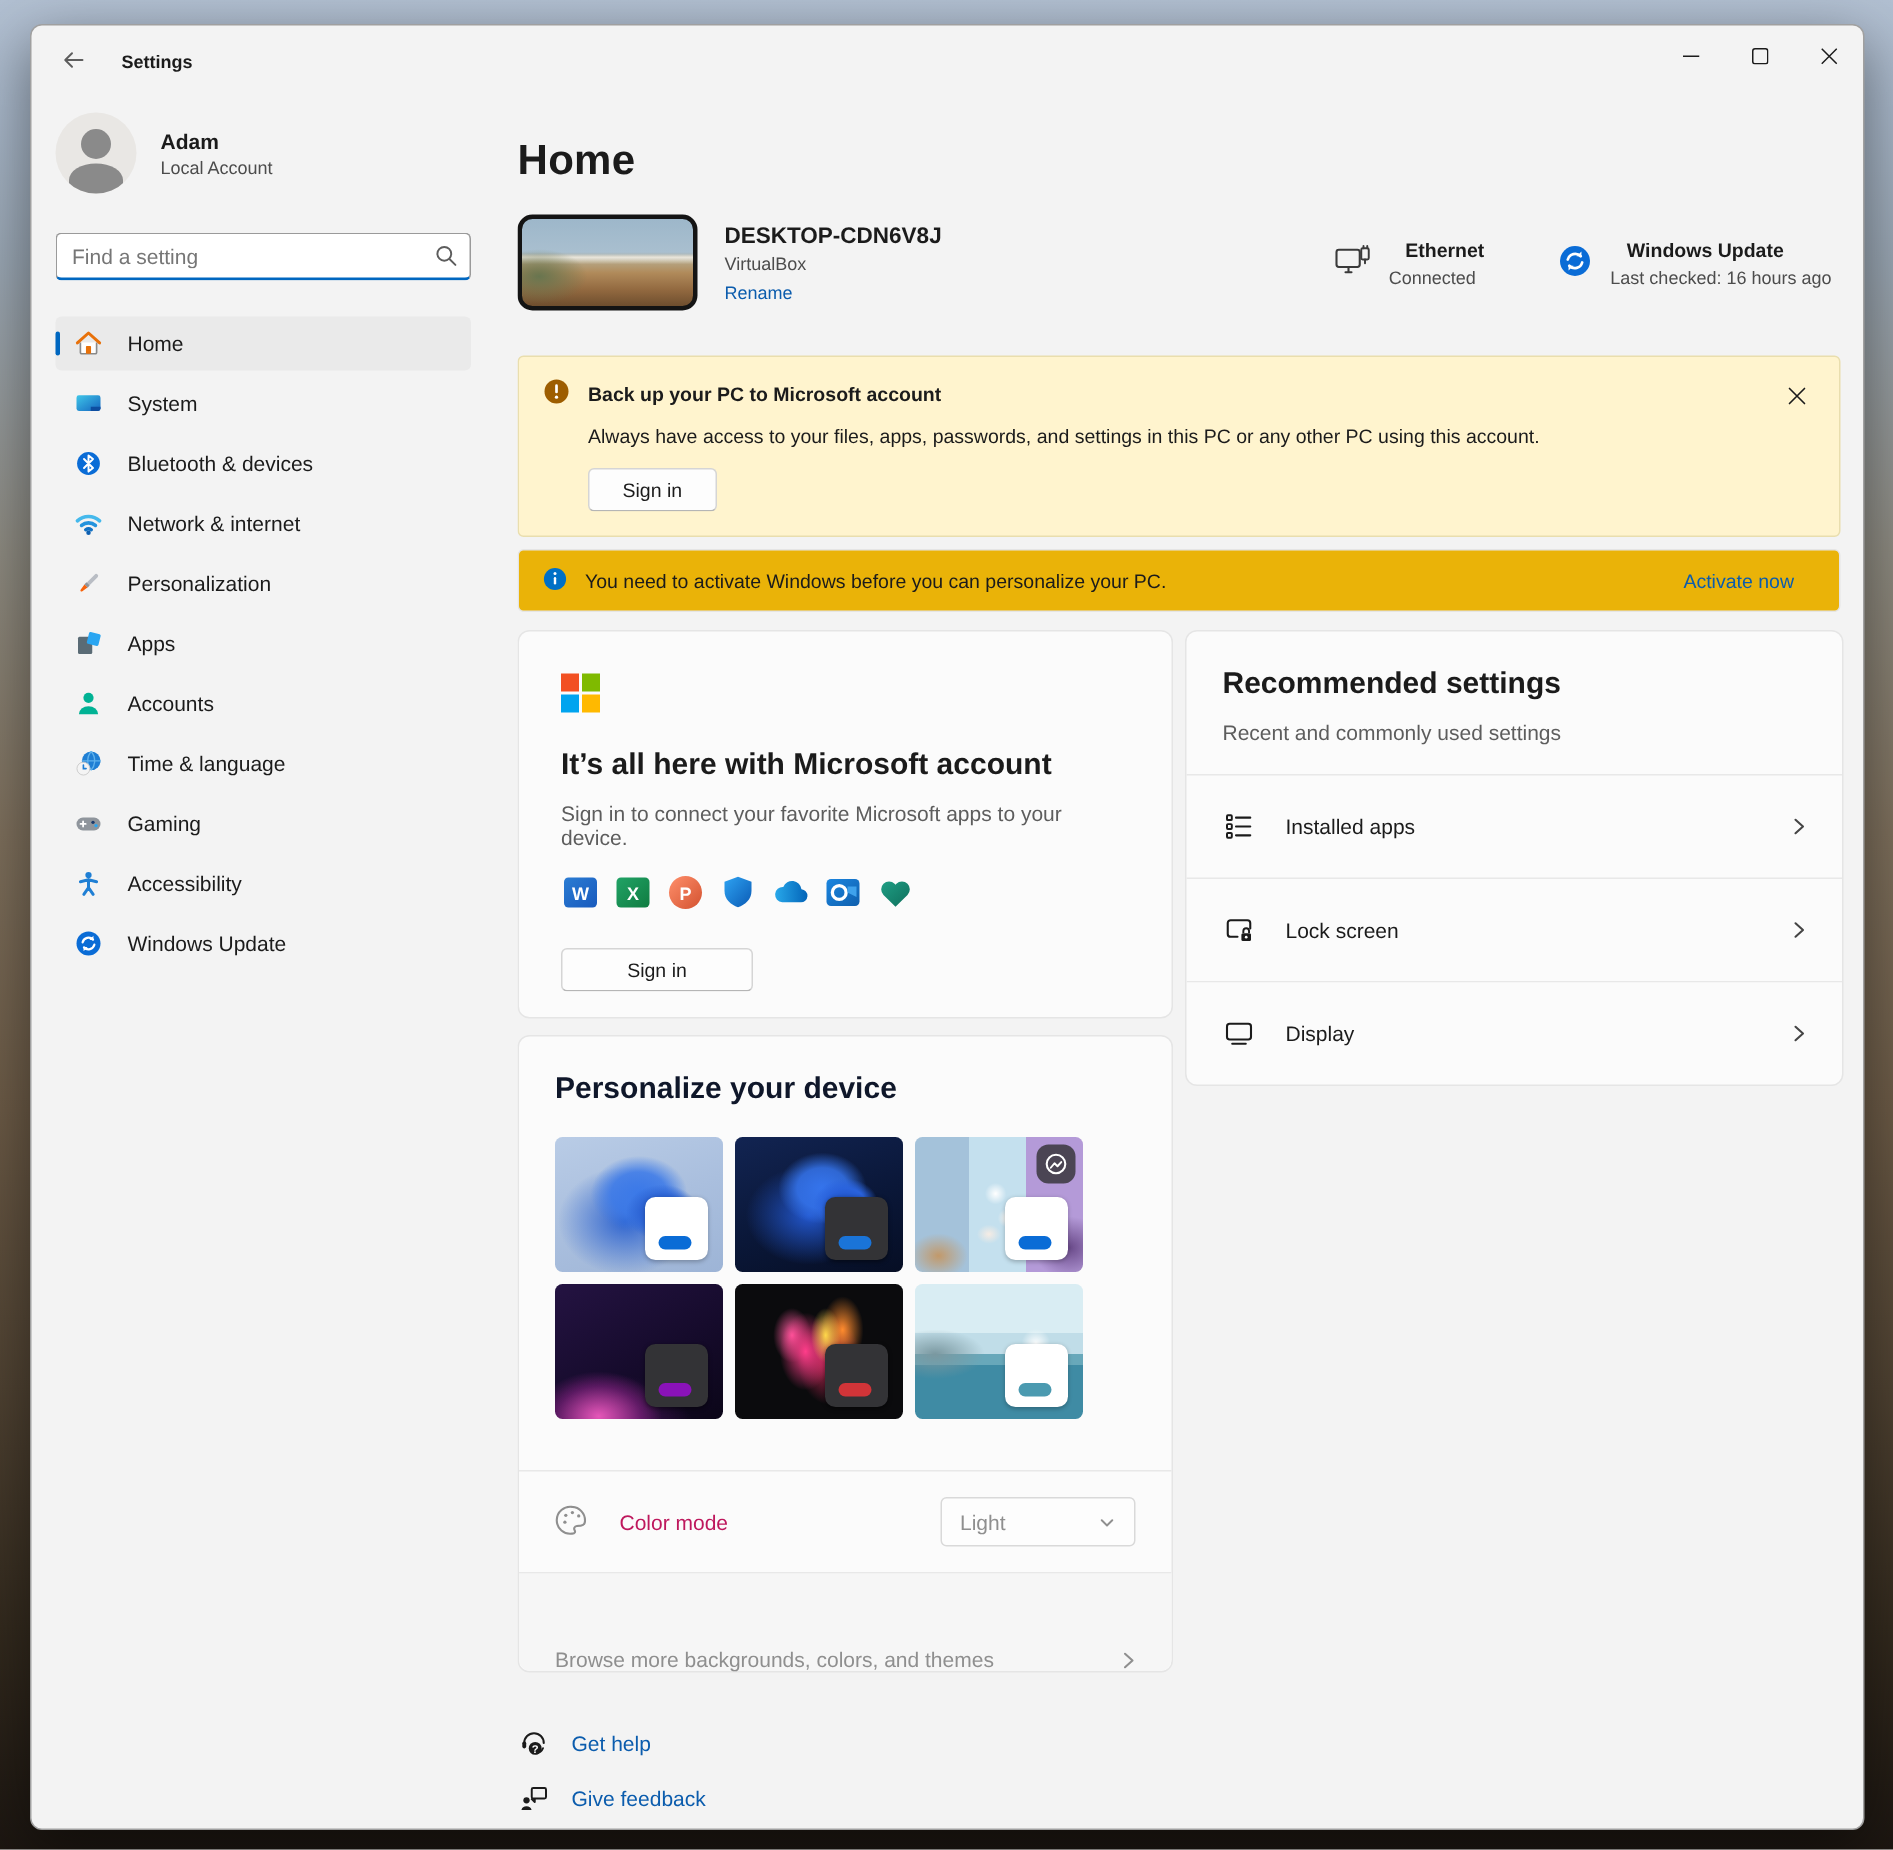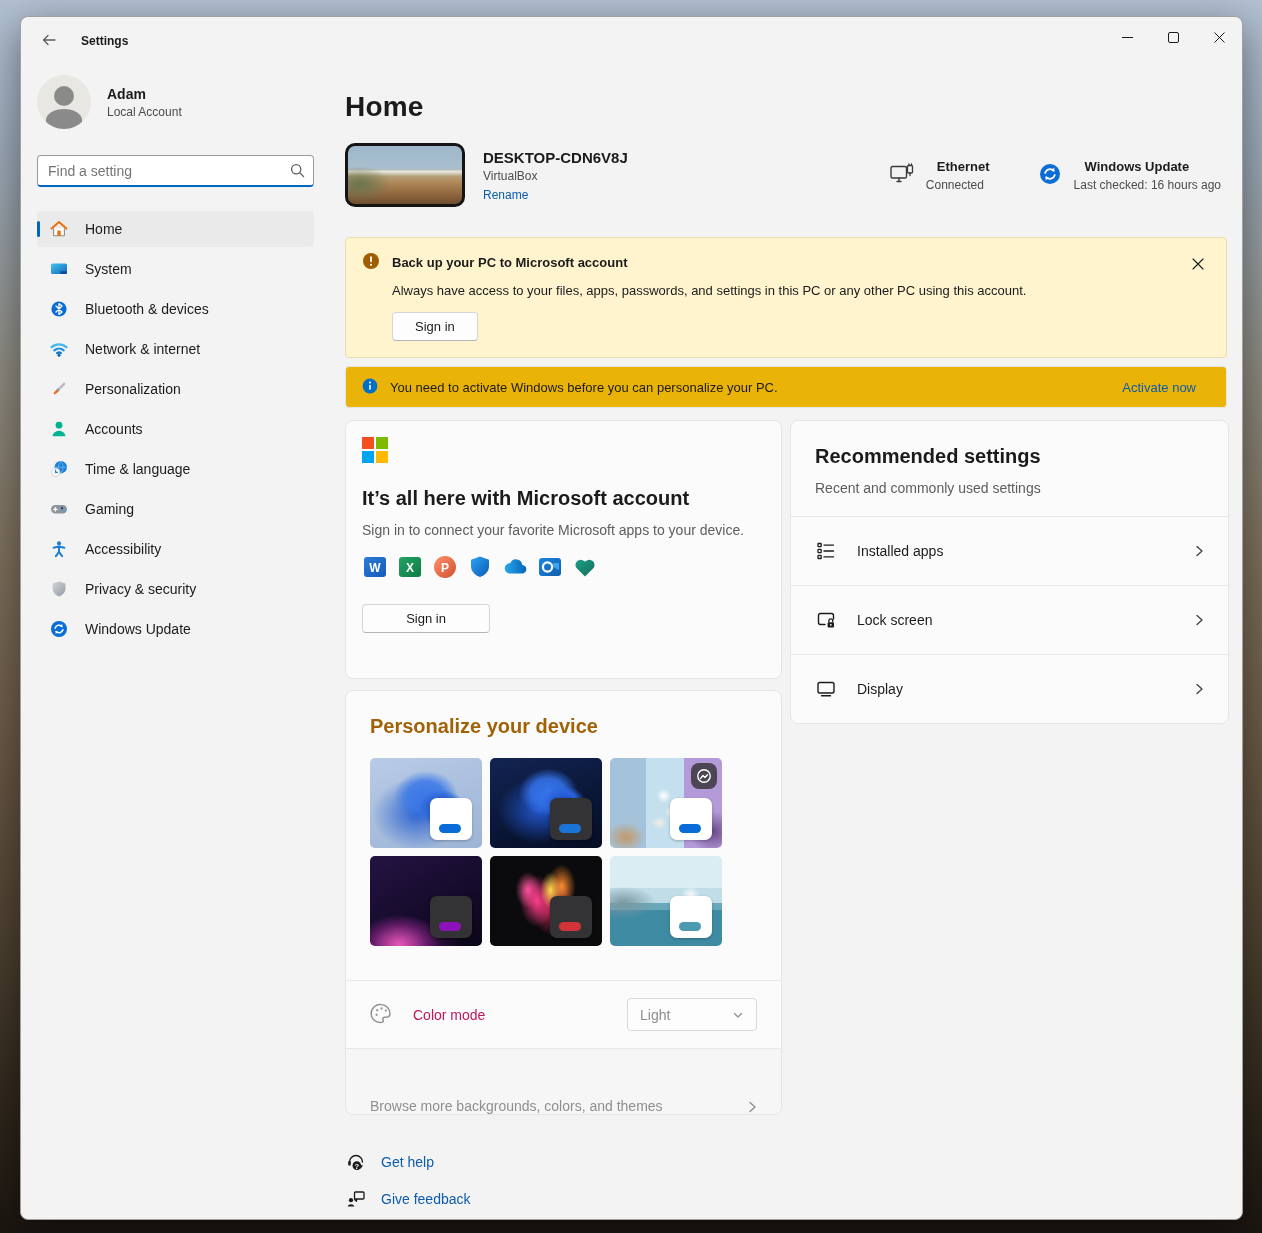--- a/index.html
+++ b/index.html
@@ -74,40 +74,40 @@
   .btn{ display:inline-block; background:#fdfdfd; border:1px solid #d5d5d5; border-bottom-color:#b5b5b5; border-radius:4px; font-size:13px; font-family:inherit; padding:6px 22px; cursor:pointer; color:#1b1b1b; }
   .warn-banner .btn{ margin:14px 0 0 30px; }
   .info-bar{ margin-top:8px; background:#eab308; border:1px solid #e5e5e5; border-radius:4px; height:42px; display:flex; align-items:center; padding:0 16px; }
   .info-msg{ font-size:13px; margin-left:12px; }
   .info-action{ margin-left:auto; font-size:13px; color:#0b5cad; cursor:pointer; margin-right:14px; }
   
   .cols{ display:flex; gap:8px; margin-top:12px; align-items:flex-start; }
   .col-l{ width:437px; flex:none; }
   .col-r{ width:439px; flex:none; }
   .card{ background:#fbfbfb; border:1px solid #e5e5e5; border-radius:8px; }
-  .ms-card{ padding:16px; height:259px; }
+  .ms-card{ padding:28px; height:259px; }
   .mslogo{ display:grid; grid-template-columns:12px 12px; grid-template-rows:12px 12px; gap:2px; }
   .mslogo i{ display:block; }
   .ms-title{ font-size:20px; font-weight:600; margin-top:24px; }
   .ms-desc{ font-size:14px; color:#5d5d5d; margin-top:12px; }
   .ms-apps{ display:flex; gap:9px; margin-top:16px; align-items:center; }
   .ms-apps svg{ display:block; }
   .ms-card .btn{ margin-top:24px; width:128px; text-align:center; }
   
   .rec-head{ padding:24px 24px 20px; }
   .rec-title{ font-size:20px; font-weight:600; }
   .rec-sub{ font-size:14px; color:#5d5d5d; margin-top:12px; }
   .rec-row{ border-top:1px solid #e8e8e8; height:69px; display:flex; align-items:center; padding:0 22px 0 24px; cursor:pointer; }
   .rec-row:last-child{ border-radius:0 0 8px 8px; }
   .rec-ic{ width:22px; height:22px; display:flex; flex:none; }
   .rec-label{ margin-left:20px; font-size:14px; }
   .chev-r{ margin-left:auto; display:flex; }
   
   .pers-card{ margin-top:11px; padding-top:24px; }
-  .pers-title{ font-size:20px; font-weight:600; color:#a16207; padding:0 24px; }
+  .pers-title{ font-size:20px; font-weight:600; color:#0f172a; padding:0 24px; }
   .tiles{ display:grid; grid-template-columns:repeat(3,112px); gap:8px; margin:20px 24px 0; }
   .tile{ width:112px; height:90px; border-radius:5px; position:relative; overflow:hidden; cursor:pointer; }
   .startsq{ position:absolute; right:10px; bottom:8px; width:42px; height:42px; border-radius:7px; }
   .startsq.light{ background:#fff; box-shadow:0 1px 3px rgba(0,0,0,.25); }
   .startsq.dark{ background:#333336; box-shadow:0 1px 3px rgba(0,0,0,.45); }
   .pill{ position:absolute; left:9px; bottom:7px; width:22px; height:9px; border-radius:5px; display:block; }
   .tile-badge{ position:absolute; right:5px; top:5px; width:26px; height:26px; border-radius:8px; background:rgba(40,40,40,.75); display:flex; align-items:center; justify-content:center; }
   .t1{ background:
       radial-gradient(34px 26px at 64% 56%,#2457c5 0%,#2e66d6 45%,rgba(46,102,214,0) 72%),
       radial-gradient(46px 36px at 50% 42%,#3b79e8 0%,rgba(59,121,232,.85) 40%,rgba(59,121,232,0) 70%),
@@ -260,20 +260,29 @@
                   <rect x="8.5" y="10.4" width="3" height="2" fill="#8f949b"></rect>
                   <path d="M8.6 12.4h2.8l-.6 4.2c-.1.9-1.5.9-1.6 0z" fill="#f7630c"></path>
                 </g>
               </svg>
           </span>
           <span class="nav-label">Personalization</span>
         </div>
         <div class="nav-item">
           <span class="nav-ic">
             <svg width="20" height="20" viewBox="0 0 20 20">
+                <rect x="3" y="5.5" width="9.5" height="11.5" rx="1" fill="#5a6b75"></rect>
+                <rect x="9.5" y="3" width="8" height="8" rx="1" fill="#2aa6f2" transform="rotate(14 13.5 7)"></rect>
+              </svg>
+          </span>
+          <span class="nav-label">Apps</span>
+        </div>
+        <div class="nav-item">
+          <span class="nav-ic">
+            <svg width="20" height="20" viewBox="0 0 20 20">
                 <circle cx="10" cy="6.2" r="3.4" fill="#00b294"></circle>
                 <path d="M3.6 17.2a6.4 5.4 0 0 1 12.8 0z" fill="#00b294"></path>
               </svg>
           </span>
           <span class="nav-label">Accounts</span>
         </div>
         <div class="nav-item">
           <span class="nav-ic">
             <svg width="20" height="20" viewBox="0 0 20 20">
                 <circle cx="11.8" cy="8.2" r="6.2" fill="#1f7fd4"></circle>
@@ -296,34 +305,20 @@
           <span class="nav-label">Gaming</span>
         </div>
         <div class="nav-item">
           <span class="nav-ic">
             <svg width="20" height="20" viewBox="0 0 20 20">
                 <circle cx="10" cy="4.4" r="2.1" fill="#1f7fd4"></circle>
                 <path d="M10 7.4v5.4M10 12.8 6.9 17.2M10 12.8l3.1 4.4M4.6 8.8 10 7.5l5.4 1.3" fill="none" stroke="#1f7fd4" stroke-width="2" stroke-linecap="round" stroke-linejoin="round"></path>
               </svg>
           </span>
           <span class="nav-label">Accessibility</span>
-        </div>
-        <div class="nav-item">
-          <span class="nav-ic">
-            <svg width="20" height="20" viewBox="0 0 20 20">
-                <defs>
-                  <linearGradient id="gsh" x1="0" y1="0" x2="1" y2="1">
-                    <stop offset="0" stop-color="#d3d6da"></stop>
-                    <stop offset="1" stop-color="#949aa3"></stop>
-                  </linearGradient>
-                </defs>
-                <path d="M10 2.4 16.4 4.6v4.6c0 4.4-3 6.9-6.4 8.2-3.4-1.3-6.4-3.8-6.4-8.2V4.6z" fill="url(#gsh)"></path>
-              </svg>
-          </span>
-          <span class="nav-label">Privacy &amp; security</span>
         </div>
         <div class="nav-item">
           <span class="nav-ic">
             <svg width="20" height="20" viewBox="0 0 20 20">
                 <circle cx="10" cy="10" r="8" fill="#0a6cd6"></circle>
                 <path d="M6.1 9.2a4.1 4.1 0 0 1 6.9-1.8" fill="none" stroke="#fff" stroke-width="1.5" stroke-linecap="round"></path>
                 <path d="M13.9 10.8a4.1 4.1 0 0 1-6.9 1.8" fill="none" stroke="#fff" stroke-width="1.5" stroke-linecap="round"></path>
                 <path d="M13.3 4.9v2.7h-2.7z" fill="#fff"></path>
                 <path d="M6.7 15.1v-2.7h2.7z" fill="#fff"></path>
               </svg>

